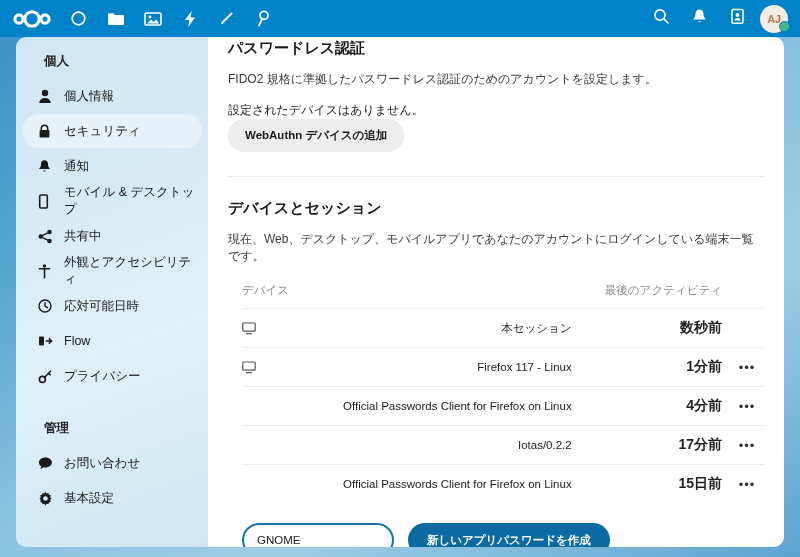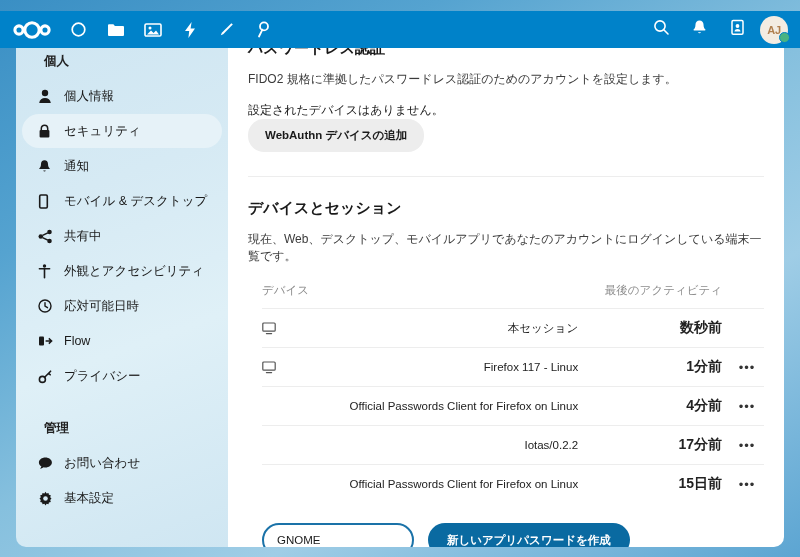--- a/index.html
+++ b/index.html
@@ -8,21 +8,21 @@
     overflow: hidden;
     font-family: "Liberation Sans", "DejaVu Sans", sans-serif;
   }
   body {
     background: linear-gradient(150deg, #3a8fc4 0%, #55a3d0 25%, #86c0de 50%, #9fcde6 70%, #5ca5d2 100%);
     position: relative;
   }
 
   
   #header {
-    position: absolute; top: 11px; left: 0;
+    position: absolute; top: 0; left: 0;
     width: 800px; height: 37px;
     background: #0082c9;
     display: flex; align-items: center;
     z-index: 30;
   }
   #logo {
     width: 56px; height: 37px;
     display: flex; align-items: center; justify-content: center;
     margin-left: 4px;
   }
@@ -63,21 +63,21 @@
 
   
   #app {
     position: absolute; top: 37px; left: 0;
     width: 800px; height: 520px;
     display: flex;
   }
 
   
   #sidebar {
-    width: 212px; margin-left: 16px;
+    width: 192px; margin-left: 16px;
     height: 510px;
     background: linear-gradient(160deg, #cfe6f2 0%, #d6eaf4 30%, #dff0f7 60%, #cfe6f2 100%);
     border-radius: 10px 0 0 10px;
     padding-top: 6px;
     overflow: hidden;
     position: relative;
   }
   .side-heading {
     font-size: 12.5px; font-weight: bold; color: #222;
     padding: 10px 0 8px 28px;

